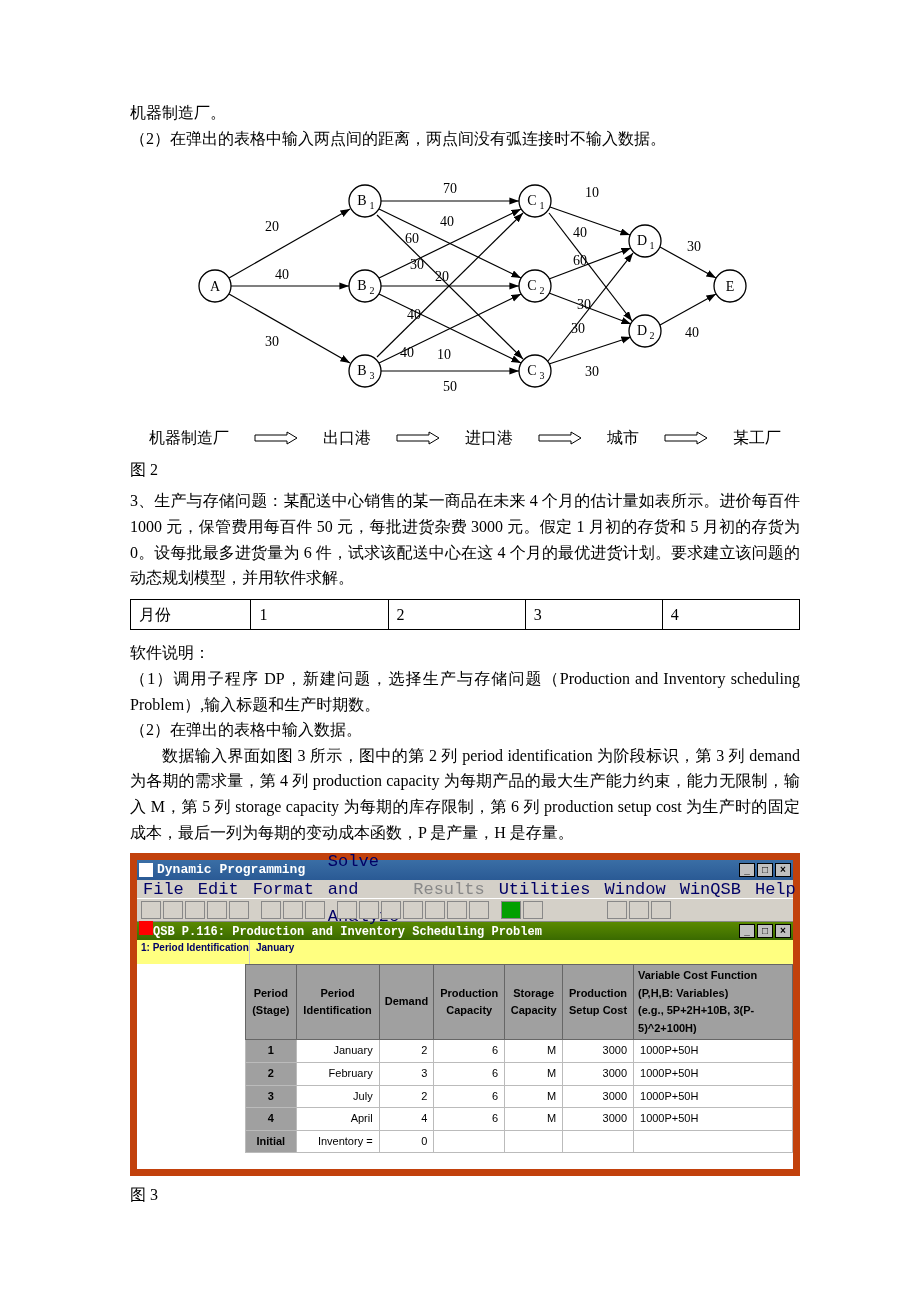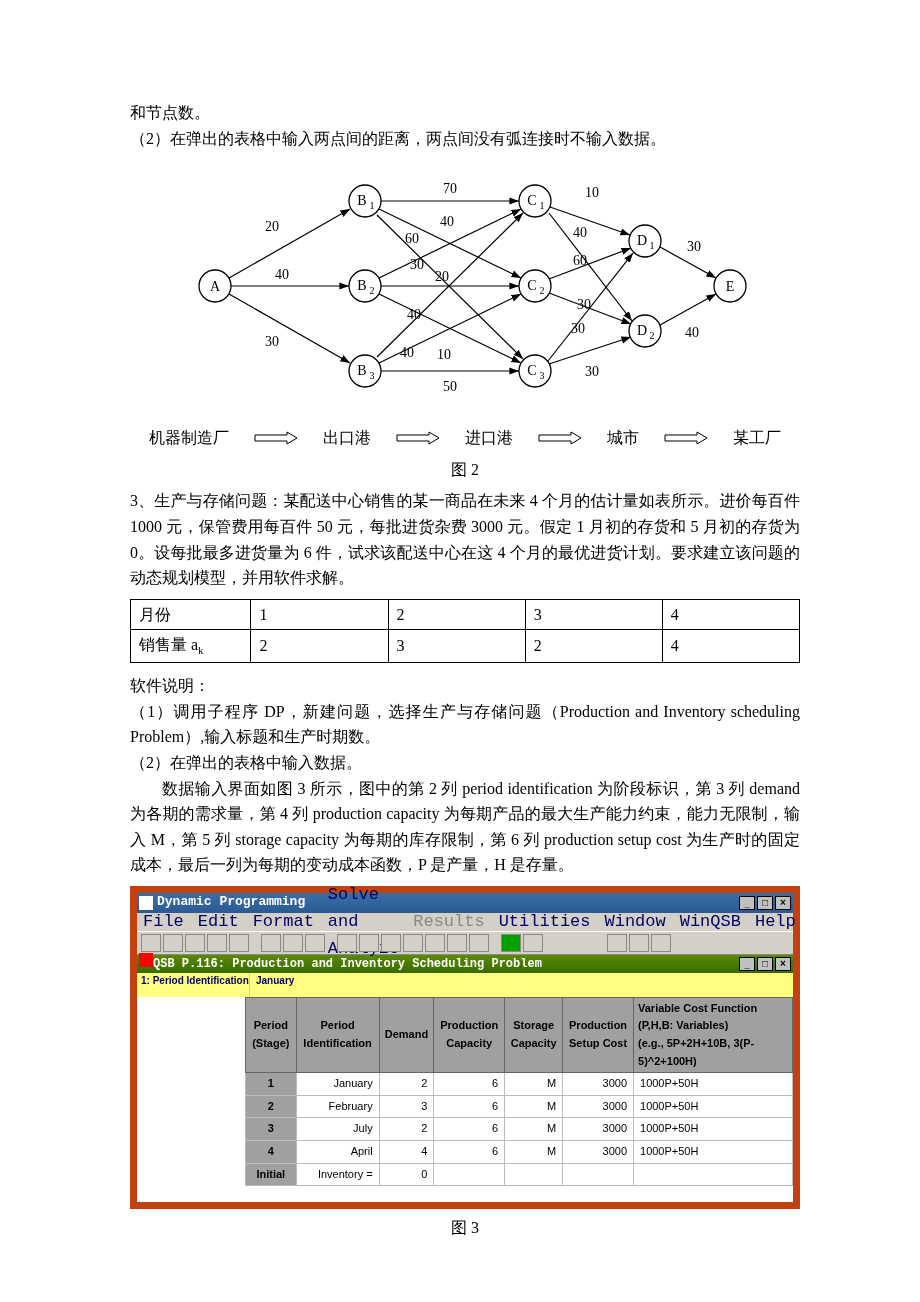--- a/index.html
+++ b/index.html
@@ -1,20 +1,20 @@
 <!DOCTYPE html>
 <html><head>
 <meta charset="utf-8">
 <style>
   body{margin:0;background:#fff;font-family:"SimSun","宋体",serif;font-size:16px;color:#000;line-height:1.6}
   .page{width:920px;margin:0 auto;padding:100px 120px 60px 130px;box-sizing:border-box}
   .para{text-align:justify;margin:0}
   .sales-table{width:100%;border-collapse:collapse;margin:8px 0 10px 0;font-size:16px}
   .sales-table td{border:1px solid #000;padding:2px 8px;height:24px}
-  .center{text-align:center;margin:6px 0}
+  .center{margin:6px 0}
   .indent{text-indent:2em}
   svg{display:block;margin:10px auto 0 auto}
   .arrow-row{display:flex;justify-content:center;align-items:center;gap:24px;margin-top:14px;font-size:16px}
   .arrow-row .sp{display:inline-block}
   .arrow-row svg{display:inline-block;margin:0}
   .win-outer{border:7px solid #c2410c;margin-top:8px}
   .titlebar{background:linear-gradient(#3a6ea5,#2a5a95);color:#fff;font-family:"Courier New",monospace;font-weight:bold;height:20px;display:flex;align-items:center;justify-content:space-between;padding:0 2px;font-size:13px}
   .titlebar .ttext{display:flex;align-items:center;gap:4px}
   .wicon{width:14px;height:14px;background:#fff;display:inline-block}
   .winbtns{display:flex;gap:2px}
@@ -33,21 +33,21 @@
   .dgtable th{background:#a0a0a0;color:#000;font-weight:bold;border:1px solid #666;padding:2px 4px;text-align:center}
   .dgtable td{border:1px solid #bbb;padding:2px 6px;height:16px}
   .dgtable .rh{background:#a0a0a0;font-weight:bold;text-align:center}
   .dgtable .r{text-align:right}
   sub{font-size:11px}
 </style>
 </head>
 <body>
 
 <div class="page">
-  <p class="para">和节点数。</p>
+  <p class="para">机器制造厂。</p>
   <p class="para">（2）在弹出的表格中输入两点间的距离，两点间没有弧连接时不输入数据。</p>
 
   <svg width="580" height="250" viewBox="0 0 580 250">
     <defs>
       <marker id="ar" markerWidth="8" markerHeight="8" refX="8" refY="3" orient="auto">
         <path d="M0,0 L8,3 L0,6 Z" fill="#000"></path>
       </marker>
     </defs>
     <g stroke="#000" stroke-width="1.3" fill="#fff">
       <circle cx="40" cy="125" r="16"></circle>
@@ -152,27 +152,20 @@
 
   <table class="sales-table">
     <tbody>
         <tr>
       <td style="width:18%">月份</td>
       <td>1</td>
       <td>2</td>
       <td>3</td>
       <td>4</td>
     </tr>
-    <tr>
-      <td><span>销售量 a</span><sub>k</sub></td>
-      <td>2</td>
-      <td>3</td>
-      <td>2</td>
-      <td>4</td>
-    </tr>
   </tbody>
     </table>
 
   <p class="para">软件说明：</p>
   <p class="para">（1）调用子程序 DP，新建问题，选择生产与存储问题（Production and Inventory scheduling Problem）,输入标题和生产时期数。</p>
   <p class="para">（2）在弹出的表格中输入数据。</p>
   <p class="para indent">数据输入界面如图 3 所示，图中的第 2 列 period identification 为阶段标识，第 3 列 demand 为各期的需求量，第 4 列 production capacity 为每期产品的最大生产能力约束，能力无限制，输入 M，第 5 列 storage capacity 为每期的库存限制，第 6 列 production setup cost 为生产时的固定成本，最后一列为每期的变动成本函数，P 是产量，H 是存量。</p>
 
   <div class="win-outer">
     <div class="titlebar">

